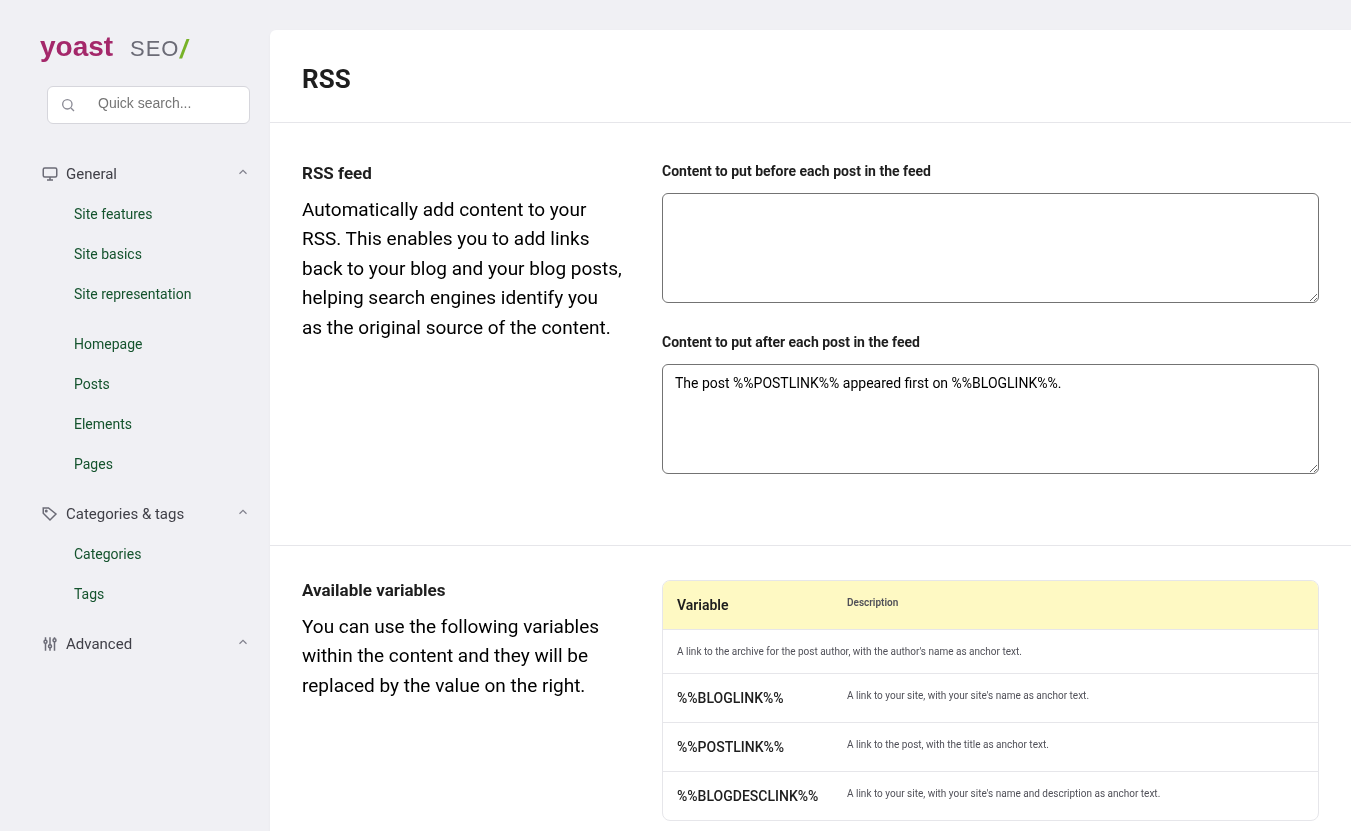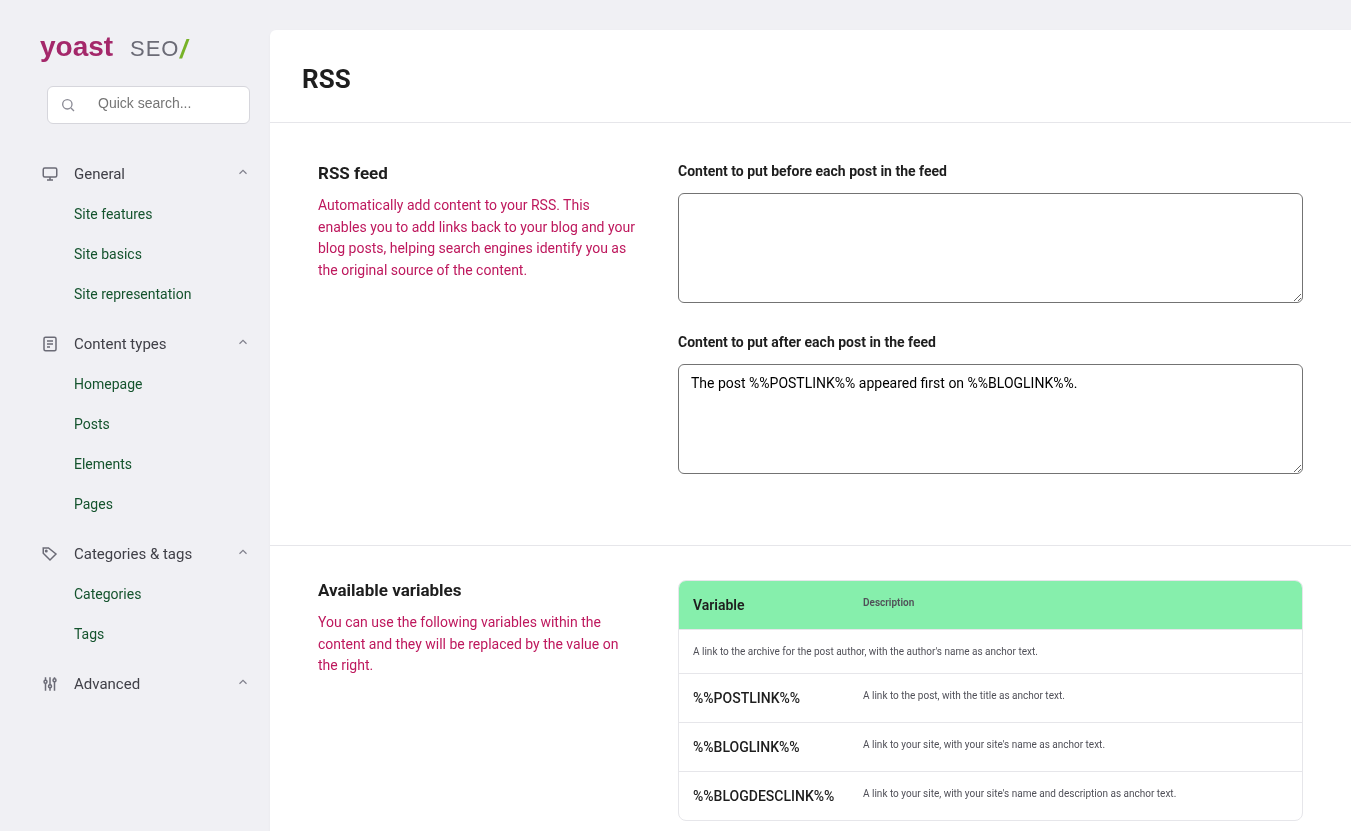--- a/index.html
+++ b/index.html
@@ -40,21 +40,21 @@
   background: transparent;
 }
 .search-box .kbd {
   color: #8a8a94;
   font-size: 13px;
 }
 .nav-section { margin-bottom: 10px; }
 .nav-header {
   display: flex;
   align-items: center;
-  gap: 14px;
+  gap: 6px;
   padding: 10px 0;
   cursor: pointer;
   color: #404048;
   font-size: 15px;
 }
 .nav-header .chev {
   margin-left: auto;
   color: #80808c;
 }
 .nav-items { margin-left: 34px; }
@@ -82,26 +82,26 @@
 }
 .page-title {
   font-size: 26px;
   font-weight: 700;
   padding: 34px 12px 28px 32px;
   border-bottom: 1px solid #e6e6ea;
 }
 .section {
   display: flex;
   gap: 40px;
-  padding: 40px 48px;
+  padding: 40px 32px;
 }
 .section + .section { border-top: 1px solid #e6e6ea; padding-top: 34px; }
 .section-left { width: 320px; flex-shrink: 0; }
 .section-left h2 { font-size: 17px; font-weight: 700; margin-bottom: 12px; }
-.section-left p { color: #be185d; line-height: 1.55; font-size: 14px; }
+.section-left p { color: #000000; line-height: 1.55; font-size: 19px; }
 .section-right { flex: 1; }
 .field { margin-bottom: 28px; }
 .field label { display: block; font-weight: 700; font-size: 14px; margin-bottom: 14px; }
 .field textarea {
   width: 100%;
   border: 1px solid #737373;
   border-radius: 6px;
   padding: 10px 12px;
   font-family: inherit;
   font-size: 14px;
@@ -112,21 +112,21 @@
   border: 1px solid #e6e6ea;
   border-radius: 8px;
   overflow: hidden;
 }
 .var-header, .var-row {
   display: flex;
   padding: 16px 14px;
   border-bottom: 1px solid #e6e6ea;
 }
 .var-row:last-child { border-bottom: none; }
-.var-header { background: #86efac; font-weight: 600; font-size: 14px; }
+.var-header { background: #fef9c3; font-weight: 600; font-size: 14px; }
 .var-col1 { width: 170px; flex-shrink: 0; font-size: 14px; }
 .var-col2 { flex: 1; color: #505058; font-size: 10px; }
 .var-row .var-col1 { font-weight: 500; }
 </style>
 </head>
 <body>
 
 <div class="layout">
   <aside class="sidebar">
     <div class="logo">
@@ -167,36 +167,20 @@
           </span>
         </div>
         <div class="nav-items">
           <div class="nav-item">Site features</div>
           <div class="nav-item">Site basics</div>
           <div class="nav-item">Site representation</div>
         </div>
       </div>
 
       <div class="nav-section">
-        <div class="nav-header">
-          <span class="icon-slot">
-            <svg width="18" height="18" viewBox="0 0 24 24" fill="none" stroke="currentColor" stroke-width="2">
-                <rect x="4" y="3" width="16" height="18" rx="2"></rect>
-                <line x1="8" y1="8" x2="16" y2="8"></line>
-                <line x1="8" y1="12" x2="16" y2="12"></line>
-                <line x1="8" y1="16" x2="12" y2="16"></line>
-              </svg>
-          </span>
-          <span>Content types</span>
-          <span class="chev">
-            <svg width="14" height="14" viewBox="0 0 24 24" fill="none" stroke="currentColor" stroke-width="2">
-                <polyline points="18 15 12 9 6 15"></polyline>
-              </svg>
-          </span>
-        </div>
         <div class="nav-items">
           <div class="nav-item">Homepage</div>
           <div class="nav-item">Posts</div>
           <div class="nav-item">Elements</div>
           <div class="nav-item">Pages</div>
         </div>
       </div>
 
       <div class="nav-section">
         <div class="nav-header">
@@ -271,28 +255,28 @@
       <div class="section-right">
         <div class="var-table">
           <div class="var-header">
             <div class="var-col1">Variable</div>
             <div class="var-col2">Description</div>
           </div>
           <div class="var-row">
             <div class="var-col2">A link to the archive for the post author, with the author's name as anchor text.</div>
           </div>
           <div class="var-row">
+            <div class="var-col1">%%BLOGLINK%%</div>
+            <div class="var-col2">A link to your site, with your site's name as anchor text.</div>
+          </div>
+          <div class="var-row">
             <div class="var-col1">%%POSTLINK%%</div>
             <div class="var-col2">A link to the post, with the title as anchor text.</div>
           </div>
           <div class="var-row">
-            <div class="var-col1">%%BLOGLINK%%</div>
-            <div class="var-col2">A link to your site, with your site's name as anchor text.</div>
-          </div>
-          <div class="var-row">
             <div class="var-col1">%%BLOGDESCLINK%%</div>
             <div class="var-col2">A link to your site, with your site's name and description as anchor text.</div>
           </div>
         </div>
       </div>
     </div>
 
   </main>
 </div>
 

